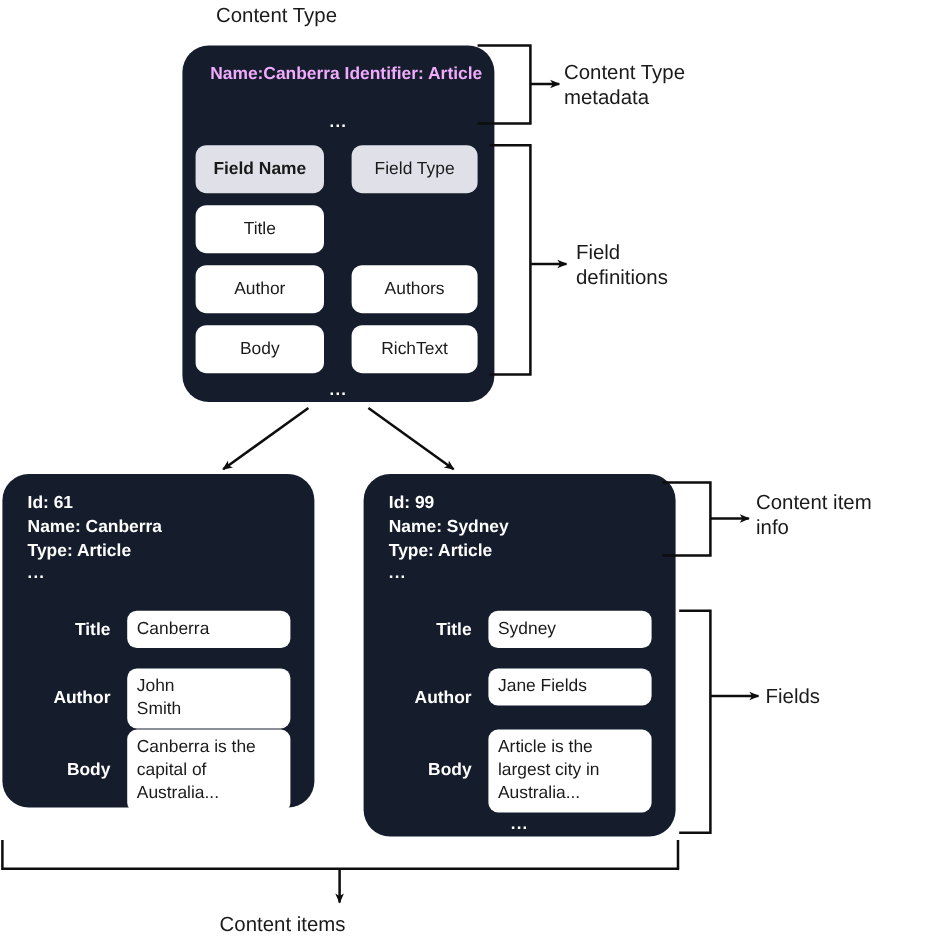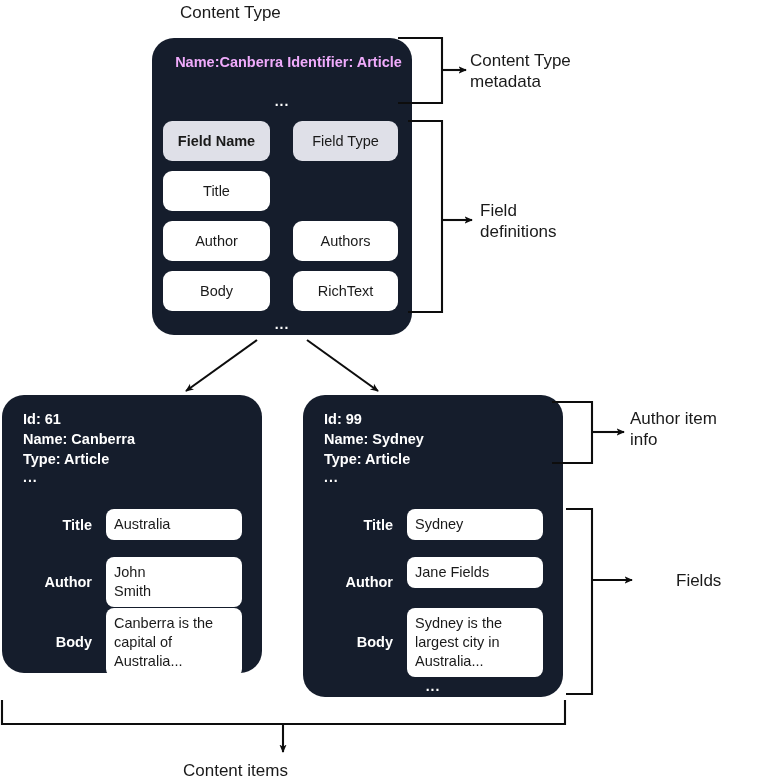--- a/index.html
+++ b/index.html
@@ -162,21 +162,21 @@
 definitions</div>
 
   <div class="card" id="item-card-1">
     <div class="item-head" style="top:14px;">Id: 61
 Name: Canberra
 Type: Article</div>
     <div class="item-dots" style="top:74px;">...</div>
 
     <div class="field-row" style="top:114px;">
       <div class="field-label" style="top:8px;">Title</div>
-      <div class="field-value">Australia</div>
+      <div class="field-value">Canberra</div>
     </div>
 
     <div class="field-row" style="top:162px;">
       <div class="field-label" style="top:17px;">Author</div>
       <div class="field-value">John
 Smith</div>
     </div>
 
     <div class="field-row" style="top:213px;">
       <div class="field-label" style="top:26px;">Body</div>
@@ -199,31 +199,31 @@
       <div class="field-value">Sydney</div>
     </div>
 
     <div class="field-row" style="top:162px;">
       <div class="field-label" style="top:17px;">Author</div>
       <div class="field-value">Jane Fields</div>
     </div>
 
     <div class="field-row" style="top:213px;">
       <div class="field-label" style="top:26px;">Body</div>
-      <div class="field-value">Sydney is the
+      <div class="field-value">Article is the
 largest city in
 Australia...</div>
     </div>
 
     <div class="item-bottom-dots" style="top:283px;">...</div>
   </div>
 
-  <div class="label-dark" style="left:630px; top:408px; width:143px;">Author item
+  <div class="label-dark" style="left:630px; top:408px; width:143px;">Content item
 info</div>
-  <div class="label-dark" style="left:638px; top:570px; width:80px; text-align:left;margin-left:38px;">Fields</div>
+  <div class="label-dark" style="left:638px; top:570px; width:80px; text-align:left;">Fields</div>
 
   <div class="label-dark" style="left:183px; top:760px; width:200px;">Content items</div>
 
   <svg id="overlay" viewBox="0 0 773 782">
     <defs>
       <marker id="arw" markerWidth="9" markerHeight="9" refX="7.5" refY="4.2" orient="auto" markerUnits="userSpaceOnUse">
         <path d="M0,0.6 L8.4,4.2 L0,7.8 L2.2,4.2 Z" fill="#0d0d0d"></path>
       </marker>
     </defs>
     <g fill="none" stroke="#0d0d0d" stroke-width="2.1">

